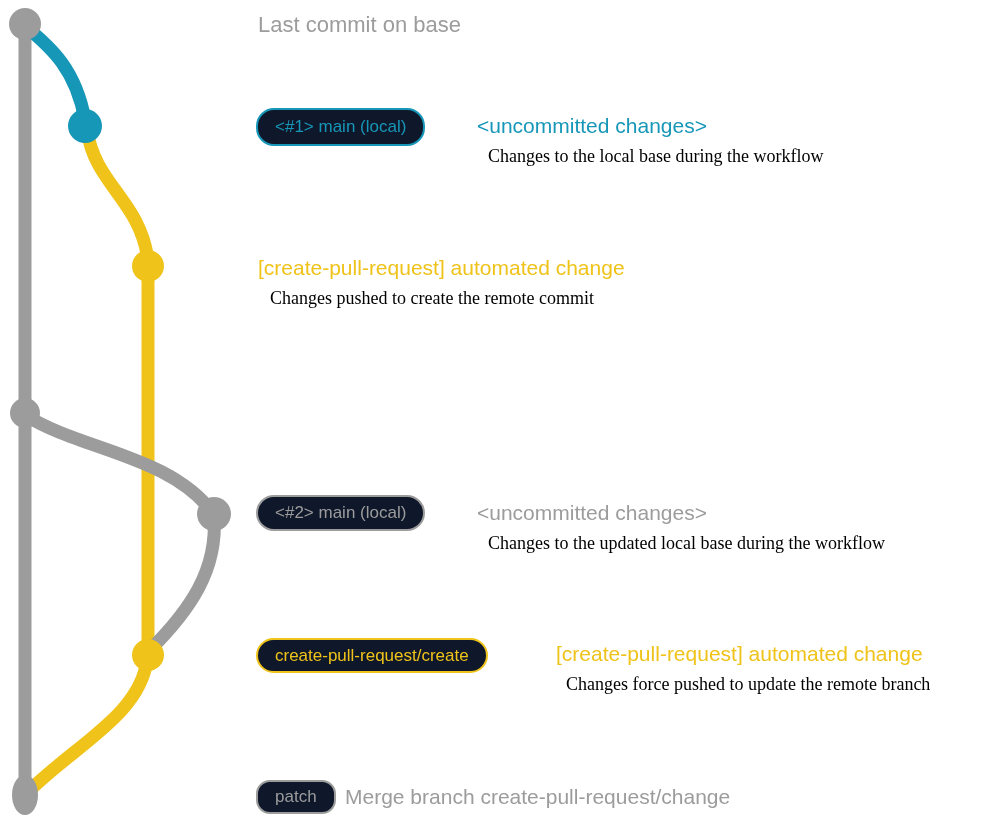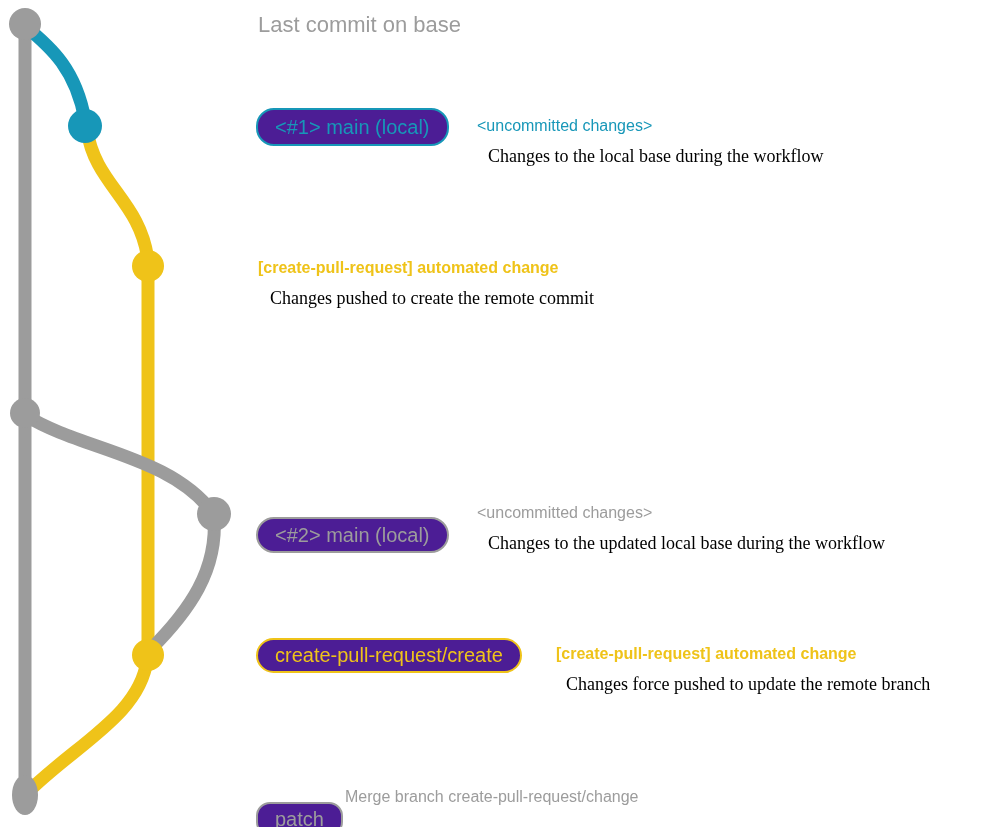--- a/index.html
+++ b/index.html
@@ -41,34 +41,34 @@
     line-height: 26px;
     color: var(--gray);
   }
   .badge {
     display: inline-flex;
     align-items: center;
     justify-content: center;
     padding: 0 17px;
     border: 2px solid;
     border-radius: 18px;
-    font-size: 20px;
-    background: #4c1d95;
+    font-size: 17px;
+    background: #0f172a;
   }
   .badge-teal   { color: var(--teal);   border-color: var(--teal); }
-  .badge-gray   { color: var(--gray);   border-color: var(--gray); margin-top: 22px; }
+  .badge-gray   { color: var(--gray);   border-color: var(--gray); }
   .badge-yellow { color: var(--yellow); border-color: var(--yellow); }
 
   .label {
-    font-size: 16px;
+    font-size: 21px;
     line-height: 24px;
   }
   .label-teal   { color: var(--teal); }
   .label-gray   { color: var(--gray); }
-  .label-yellow { color: var(--yellow); font-weight: bold; }
+  .label-yellow { color: var(--yellow); }
 
   .desc {
     font-family: "Liberation Serif", serif;
     font-size: 18px;
     line-height: 22px;
     color: var(--ink);
   }
 </style>
 </head>
 <body>

